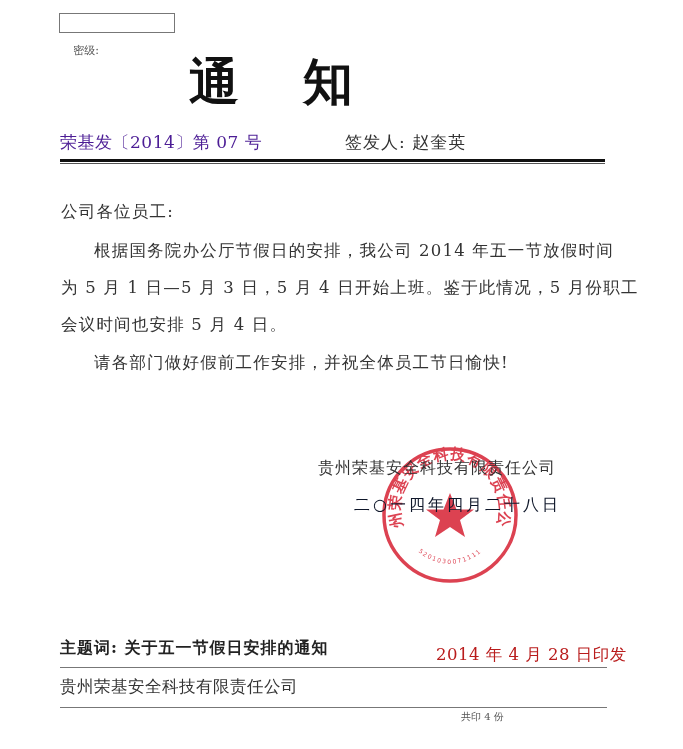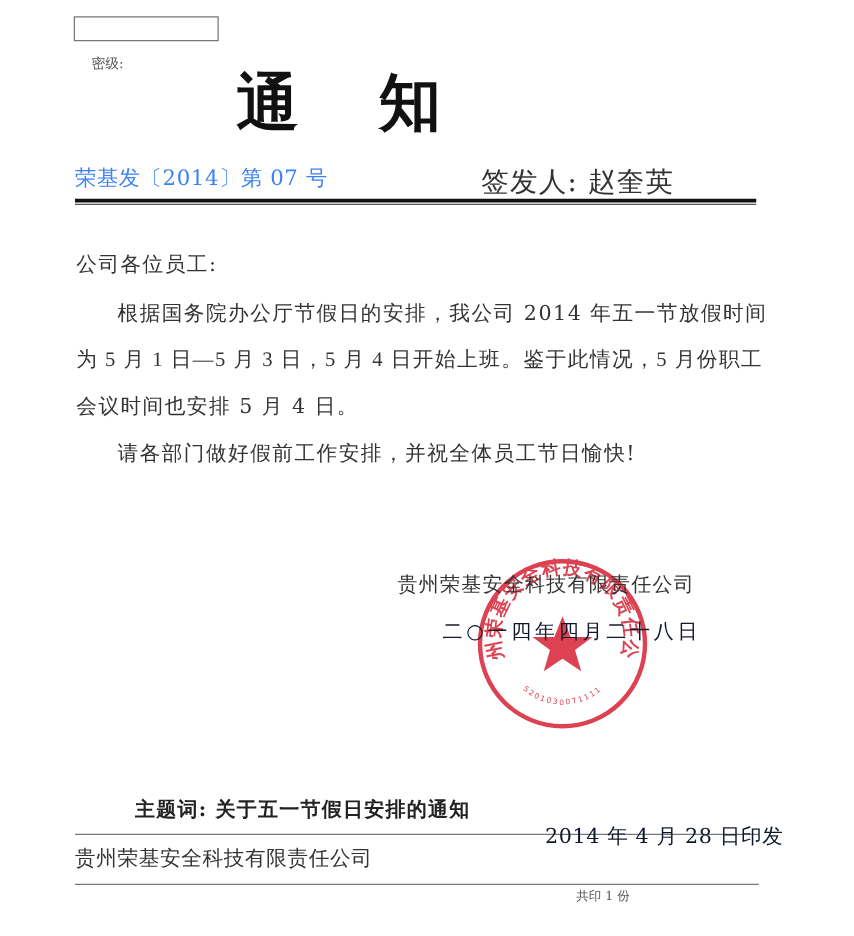--- a/index.html
+++ b/index.html
@@ -45,29 +45,28 @@
       letter-spacing: 64px;
       text-indent: 64px;
       color: #111;
       line-height: 60px;
     }
 
     
     .docno {
       left: 60px; top: 131px;
       font-size: 17px;
-      color: #3b82f6;
+      color: #4c1d95;
       letter-spacing: 0.5px;
     }
     .issuer {
       left: 345px; top: 131px;
-      font-size: 22px;
+      font-size: 17px;
       color: #333;
       letter-spacing: 1px;
-      margin-left: 40px;
     }
     .thick-rule {
       left: 60px; top: 159px;
       width: 545px; height: 3px;
       background: #111;
     }
     .thick-rule2 {
       left: 60px; top: 163px;
       width: 545px; height: 1px;
       background: #555;
@@ -75,21 +74,21 @@
 
     
     .body-text {
       font-size: 16.5px;
       color: #333;
       letter-spacing: 1.2px;
       white-space: nowrap;
     }
     .salutation { left: 61px; top: 201px; }
     .p1l1 { left: 94px; top: 240px; text-align: right; }
-    .p1l2 { left: 61px; top: 277px; font-family: Liberation Serif, serif; }
+    .p1l2 { left: 61px; top: 277px; }
     .p1l3 { left: 61px; top: 314px; }
     .p2l1 { left: 94px; top: 352px; }
 
     
     .sig-company {
       left: 318px; top: 458px;
       font-size: 16px; color: #333; letter-spacing: 1px;
       z-index: 3;
     }
     .sig-date {
@@ -104,34 +103,33 @@
       width: 140px; height: 140px;
       z-index: 2;
       opacity: 0.88;
     }
 
     
     .subject {
       left: 60px; top: 638px;
       font-size: 16px; font-weight: bold; color: #222;
       letter-spacing: 1px;
-      margin-left: 48px;
     }
     .rule1 {
       left: 60px; top: 667px;
       width: 547px; height: 1px;
       background: #777;
     }
     .footer-company {
       left: 60px; top: 676px;
       font-size: 16.5px; color: #333; letter-spacing: 0.5px;
     }
     .footer-date {
-      left: 436px; top: 658px;
-      font-size: 16.5px; color: #0f172a; letter-spacing: 0.5px;
+      left: 436px; top: 644px;
+      font-size: 16.5px; color: #b91c1c; letter-spacing: 0.5px;
     }
     .rule2 {
       left: 60px; top: 707px;
       width: 547px; height: 1px;
       background: #777;
     }
     .copies {
       left: 461px; top: 710px;
       font-size: 10px; color: #555;
     }
@@ -174,13 +172,13 @@
 </svg>
 
 <div class="abs sig-company">贵州荣基安全科技有限责任公司</div>
 <div class="abs sig-date">二○一四年四月二十八日</div>
 
 <div class="abs subject">主题词: 关于五一节假日安排的通知</div>
 <div class="abs rule1"></div>
 <div class="abs footer-company">贵州荣基安全科技有限责任公司</div>
 <div class="abs footer-date">2014 年 4 月 28 日印发</div>
 <div class="abs rule2"></div>
-<div class="abs copies">共印 1 份</div>
+<div class="abs copies">共印 4 份</div>
 
 </body></html>

